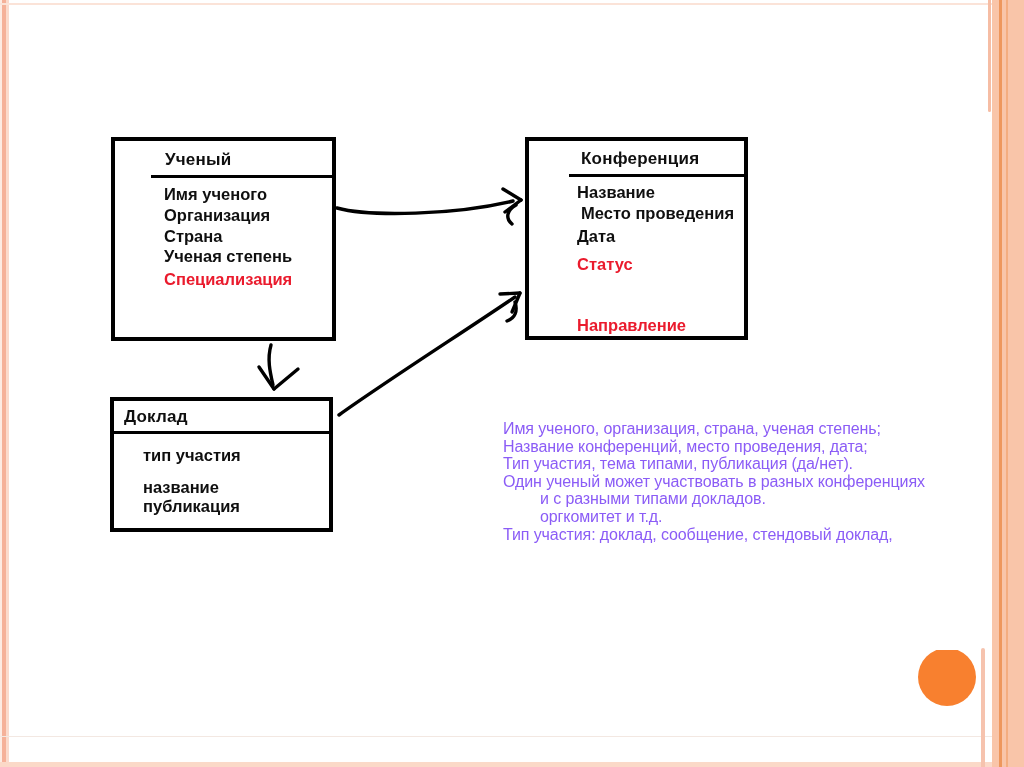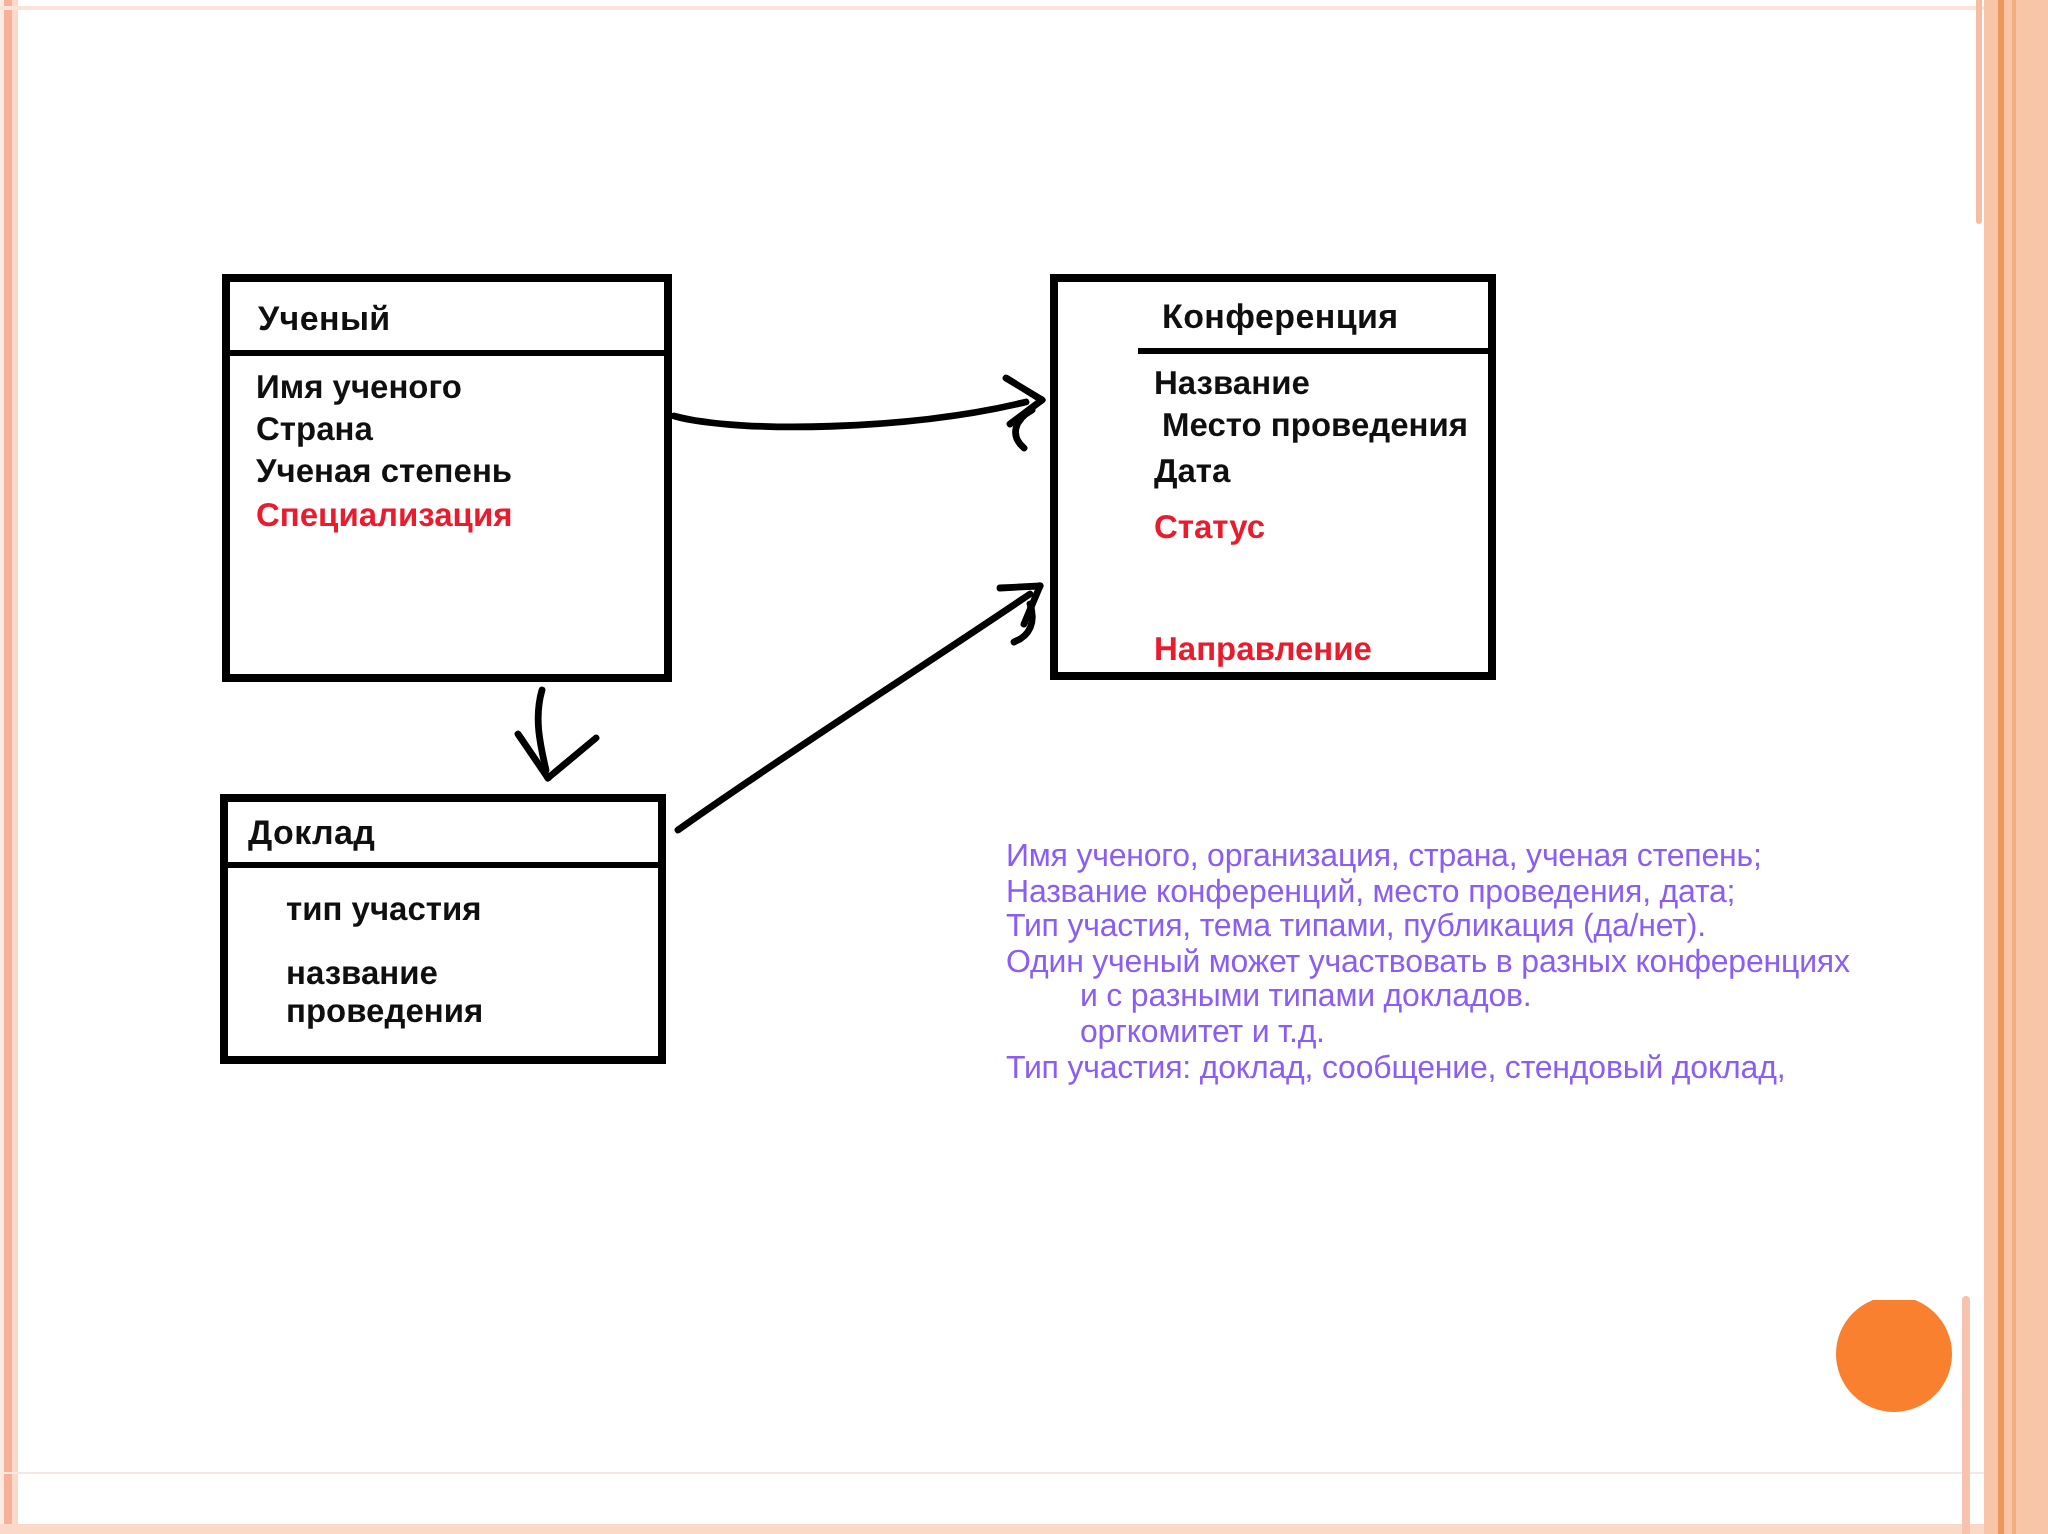--- a/index.html
+++ b/index.html
@@ -26,21 +26,21 @@
     position:absolute;box-sizing:border-box;background:#fff;border:4px solid #000;
     color:#0f0f0f;
   }
   .entity .hdr{
     box-sizing:border-box;border-bottom:3px solid #000;
     font-weight:bold;font-size:17px;letter-spacing:.2px;
   }
   .entity .body{font-weight:bold;font-size:16.5px;}
   .fld{line-height:20.8px;white-space:nowrap;}
   .red{color:#ea1b2d;margin-top:40px;}
-  #e-scientist{left:111px;top:137px;width:225px;height:204px;}
+  #e-scientist{left:111px;top:137px;width:225px;height:204px;padding-left:36px;}
   #e-scientist .hdr{height:37px;padding:9px 0 0 14px;}
   #e-scientist .body{padding:6px 0 0 13px;}
   #e-conference{left:525px;top:137px;width:223px;height:203px;padding-left:40px;}
   #e-conference .hdr{height:36px;padding:8px 0 0 12px;}
   #e-conference .body{padding:5px 0 0 8px;}
   #e-conference .fld{line-height:21px;}
   #e-conference .f-place{margin-left:4px;}
   #e-conference .f-date{margin-top:2px;}
   #e-conference .f-status{margin-top:7px;}
   #e-report{left:110px;top:397px;width:223px;height:135px;}
@@ -80,20 +80,21 @@
           <rect x="0" y="20" width="124" height="100"></rect>
         </clipPath>
       </defs>
     <circle cx="47" cy="47" r="29" fill="#f8802f" clip-path="url(#cc)"></circle>
   </svg>
 
   <div class="entity" id="e-scientist">
     <div class="hdr">Ученый</div>
     <div class="body">
       <div class="fld">Имя ученого</div>
+      <div class="fld">Организация</div>
       <div class="fld">Страна</div>
       <div class="fld">Ученая степень</div>
       <div class="fld red" style="margin-top:2px">Специализация</div>
     </div>
   </div>
 
   <div class="entity" id="e-conference">
     <div class="hdr">Конференция</div>
     <div class="body">
       <div class="fld">Название</div>
@@ -102,21 +103,21 @@
       <div class="fld red f-status">Статус</div>
       <div class="fld red">Направление</div>
     </div>
   </div>
 
   <div class="entity" id="e-report">
     <div class="hdr">Доклад</div>
     <div class="body">
       <div class="fld">тип участия</div>
       <div class="fld f-name">название</div>
-      <div class="fld">проведения</div>
+      <div class="fld">публикация</div>
     </div>
   </div>
 
   <svg class="arrows" width="1024" height="767" viewBox="0 0 1024 767">
     <g stroke="#000000" stroke-width="3.4" fill="none" stroke-linecap="round" stroke-linejoin="round">
       <g>
         <path d="M337,208 C370,217 455,215 513,201"></path>
         <path d="M521,200 L503,189"></path>
         <path d="M521,200 L505,212"></path>
         <path d="M516,205 c-9,5 -11,13 -4,19"></path>

